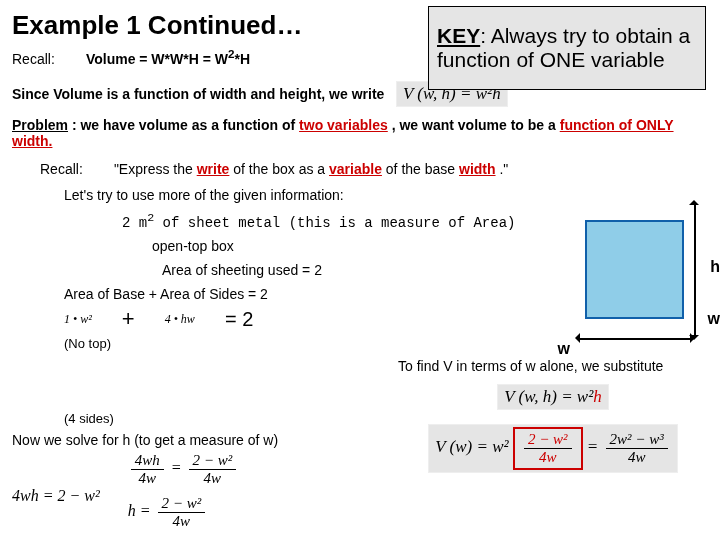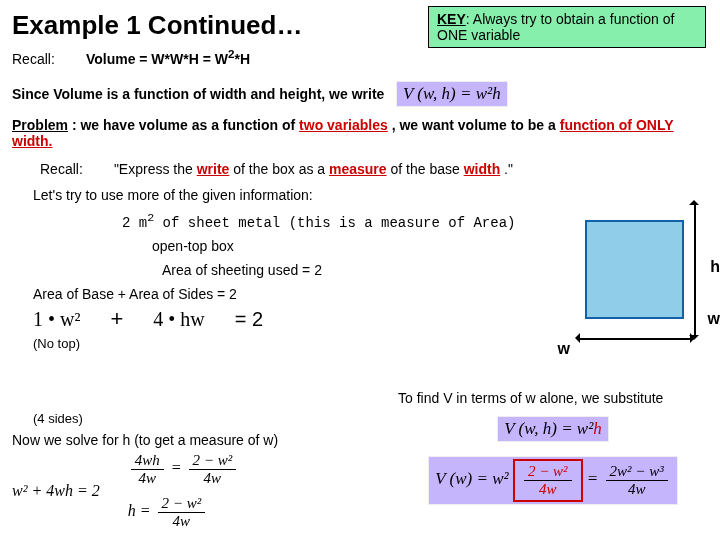--- a/index.html
+++ b/index.html
@@ -12,64 +12,64 @@
     font-size: 14px;
     color: #000;
     background: #fff;
     position: relative;
   }
   .title { font-size: 26px; font-weight: bold; }
   .key-box {
     position: absolute;
     top: 6px; right: 14px;
     width: 260px;
-    background: #86efac;
+    background: #e5e5e5;
     border: 1px solid #000;
-    padding: 4px 8px;
-    font-size: 14px;
+    padding: 17px 8px;
+    font-size: 21px;
   }
   .row { margin: 4px 0; }
   .recall { display:inline-block; width:70px; }
   .red { color: #cc0000; }
   .u { text-decoration: underline; }
   .indent1 { margin-left: 28px; }
-  .indent2 { margin-left: 21px; }
+  .indent2 { margin-left: 52px; }
   .indent4 { margin-left: 110px; }
-  .formula { font-family: 'Times New Roman', serif; font-size: 20px; }
+  .formula { font-family: 'Times New Roman', serif; font-size: 12px; font-style: italic; }
   .box-fig {
     position: absolute;
     top: 220px; right: 36px;
     width: 95px; height: 95px;
     background: #8fcde8;
     border: 2px solid #1060aa;
   }
   .arrow-v { position:absolute; top:205px; right:18px; height:130px; width:14px; }
   .arrow-v::before { content:""; position:absolute; top:0; left:6px; width:2px; height:100%; background:#000; }
   .arrow-v::after { content:""; position:absolute; left:1px; top:0; border:5px solid transparent; border-bottom-color:#000; transform:translateY(-10px);}
   .arrow-v .dn { position:absolute; left:1px; bottom:-10px; border:5px solid transparent; border-top-color:#000;}
   .arrow-h { position:absolute; top:332px; right:30px; width:110px; height:14px; }
   .arrow-h::before { content:""; position:absolute; top:6px; left:0; height:2px; width:100%; background:#000;}
   .arrow-h::after { content:""; position:absolute; top:1px; right:-10px; border:5px solid transparent; border-left-color:#000;}
   .arrow-h .lt { position:absolute; top:1px; left:-10px; border:5px solid transparent; border-right-color:#000;}
   .hlab { position:absolute; top:258px; right:0px; font-weight:bold; font-size:16px;}
   .wlab { position:absolute; top:340px; right:150px; font-weight:bold; font-size:16px;}
   .wlab2 { position:absolute; top:310px; right:0px; font-weight:bold; font-size:16px;}
   .eq-img {
     display:inline-block; font-family:'Times New Roman',serif;
-    background:#c4b5fd; border:1px solid #eee; padding:2px 6px;
+    background:#e5e5e5; border:1px solid #eee; padding:2px 6px;
     font-size:17px; font-style:italic;
   }
   .bottom-eqs { position:absolute; bottom:10px; left:12px; right:12px; display:flex; gap:28px; align-items:center;}
   .frac { display:inline-block; text-align:center; vertical-align:middle; margin:0 3px; font-style:italic;}
   .frac .num { display:block; border-bottom:1.5px solid #000; padding:0 4px; font-size:15px;}
   .frac .den { display:block; padding:0 4px; font-size:15px;}
   .col-left { font-family:'Times New Roman',serif; font-size:16px; font-style:italic;}
   .sub-note { font-size:13px; }
   .boxed-red { border:2px solid #cc0000; padding:2px 6px; display:inline-block;}
-  .right-col { position:absolute; right:12px; top:390px; width:310px; font-size:14px;}
+  .right-col { position:absolute; right:12px; top:358px; width:310px; font-size:14px;}
 </style>
 </head>
 <body>
 
 <div class="title">Example 1 Continued…</div>
 
 <div class="key-box">
   <b><span class="u">KEY</span></b><span>: Always try to obtain a function of ONE variable</span>
 </div>
 
@@ -91,21 +91,21 @@
   <b><span class="red u">two variables</span></b>
   <b><span>, we want volume to be a </span></b>
   <b><span class="red u">function of ONLY width.</span></b>
 </div>
 
 <div class="row indent1" style="margin-top:12px;">
   <span class="recall">Recall:</span>
   <span>"Express the </span>
   <b><span class="red u">write</span></b>
   <span> of the box as a </span>
-  <b><span class="red u">measure</span></b>
+  <b><span class="red u">variable</span></b>
   <span> of the base </span>
   <b><span class="red u">width</span></b>
   <span>."</span>
 </div>
 
 <div class="row indent2" style="margin-top:10px;">Let's try to use more of the given information:</div>
 
 <div class="row indent4" style="margin-top:8px;font-family:Liberation Mono, monospace;">
   <span>2 m</span><sup>2</sup><span> of sheet metal (this is a measure of Area)</span>
 </div>
@@ -161,21 +161,21 @@
       <span class="frac">
         <span class="num">2w² − w³</span>
         <span class="den">4w</span>
       </span>
     </span>
   </div>
 </div>
 
 <div class="bottom-eqs">
   <div class="col-left">
-    <div>w² + 4wh = 2</div>
+    <div style="margin-top:10px;">4wh = 2 − w²</div>
   </div>
   <div class="col-left">
     <div>
       <span class="frac"><span class="num">4wh</span><span class="den">4w</span></span>
       =
       <span class="frac"><span class="num">2 − w²</span><span class="den">4w</span></span>
     </div>
     <div style="margin-top:8px;">
       <span>h =</span>
       <span class="frac"><span class="num">2 − w²</span><span class="den">4w</span></span>

